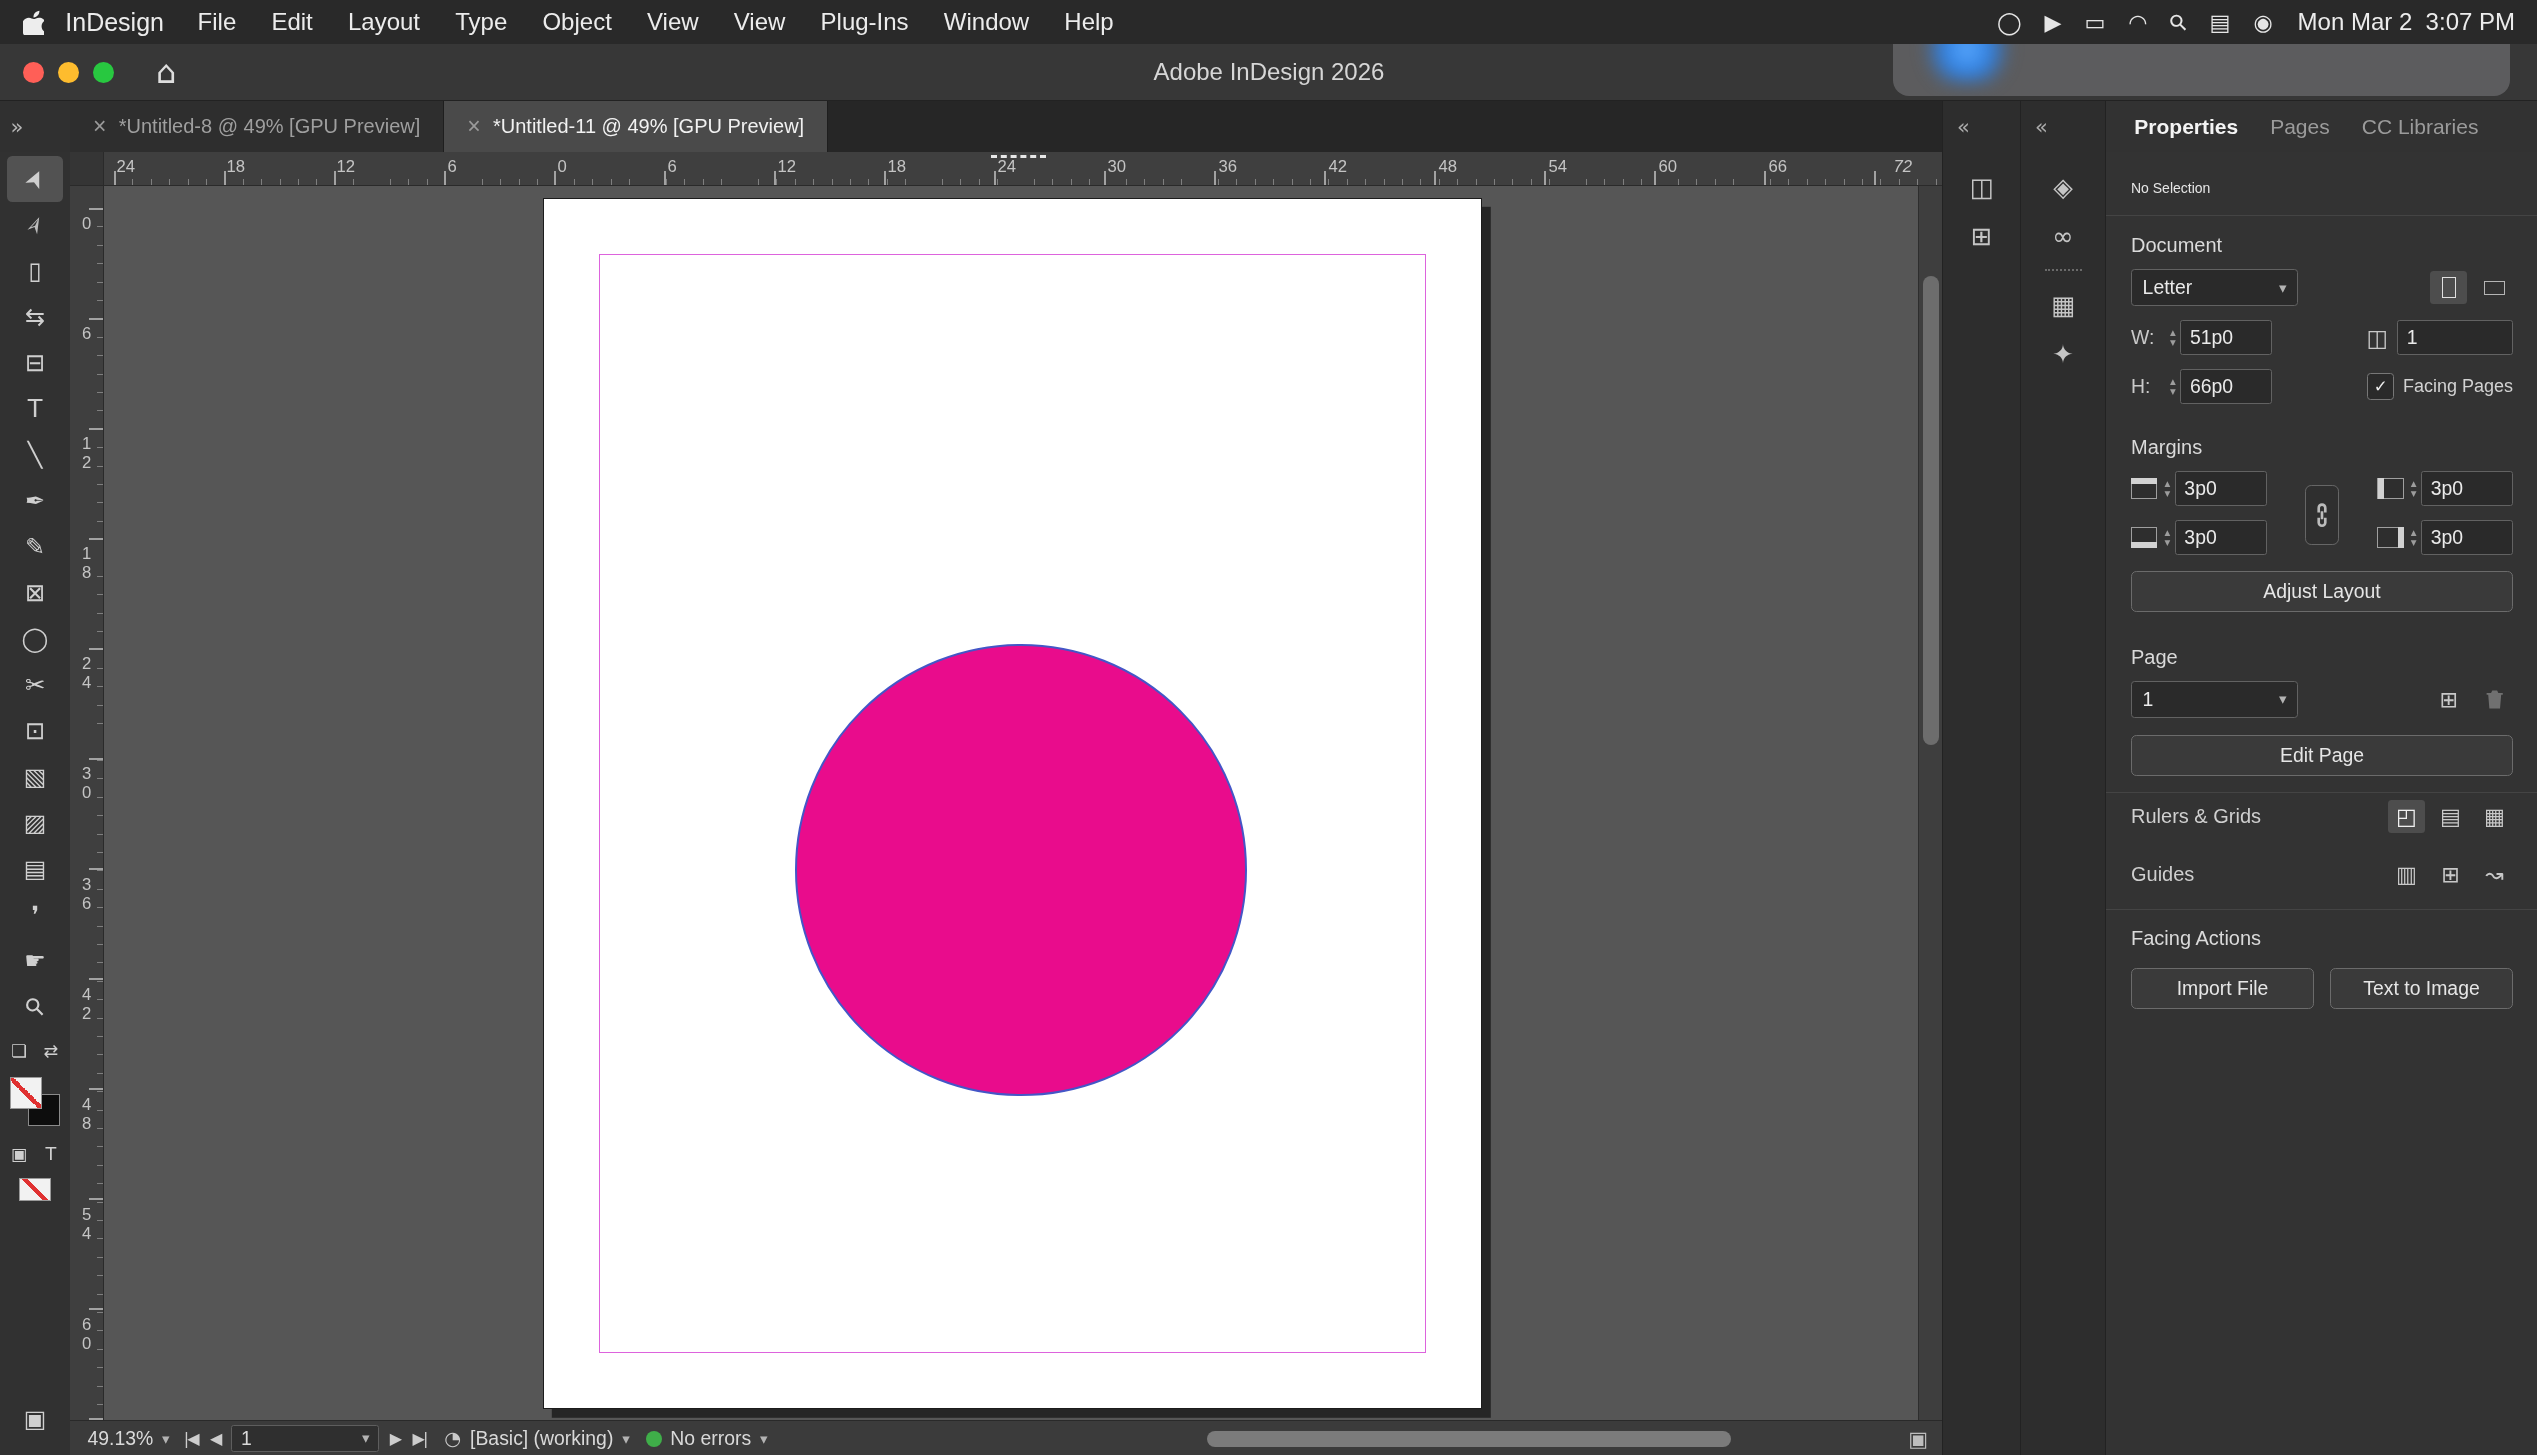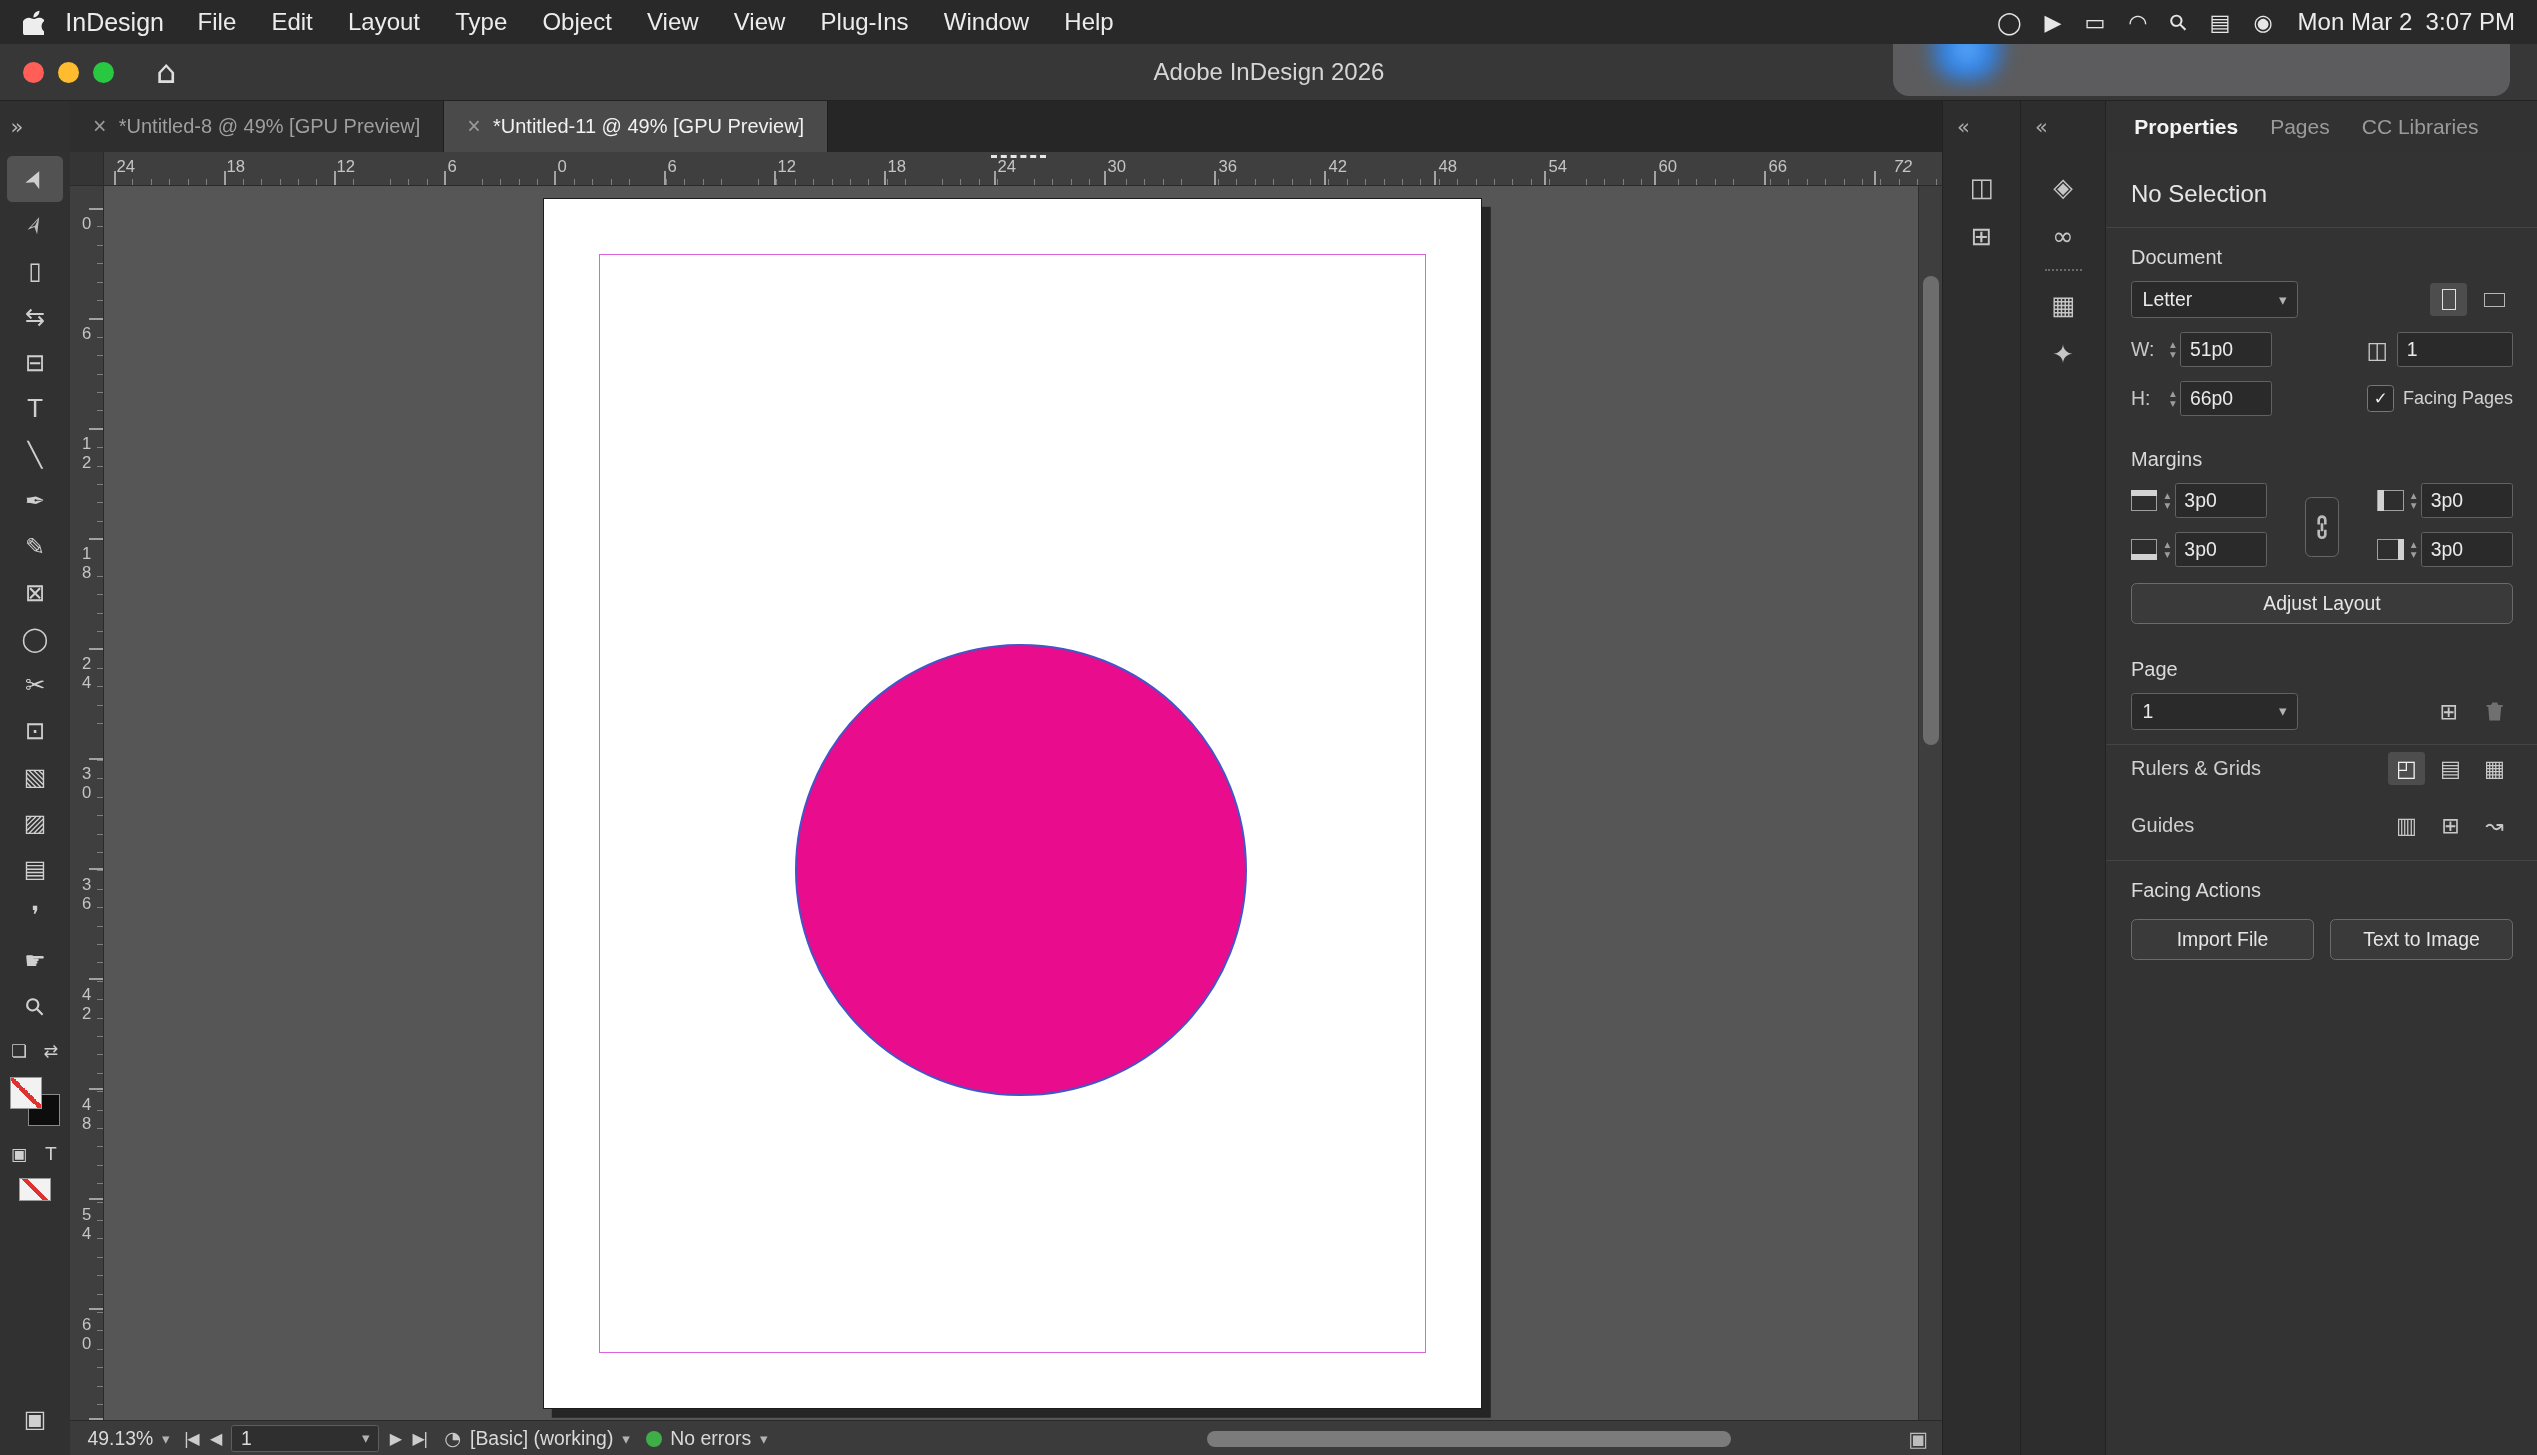--- a/index.html
+++ b/index.html
@@ -132,21 +132,21 @@
     align-items:center;padding-top:10.6px;box-sizing:border-box;}
   .dock.d1{width:78px;} .dock.d2{width:85px;}
   .dock-icons{display:flex;flex-direction:column;align-items:center;}
   .dock-icon{width:53px;height:49px;display:flex;align-items:center;justify-content:center;
     color:#c5c5c5;font-size:25.6px;}
   .dock-sep{width:37px;border-top:2.6px dotted #6a6a6a;margin:8.8px 0;}
 
   
   .props{width:433px;flex:none;background:#333333;border-left:0.9px solid #222;box-sizing:border-box;
     padding:0 25px;display:flex;flex-direction:column;font-size:20px;color:#cfcfcf;}
-  .no-selection{padding:28px 0 19.4px;font-size:24px;color:#e6e6e6;}
+  .no-selection{padding:28px 0 19.4px;font-size:14px;color:#e6e6e6;}
   .hr{border-top:0.9px solid #444;margin:0 -25px;}
   .sec-label{font-size:20px;color:#dadada;margin:17.6px 0 12.3px;}
   .row{display:flex;align-items:center;margin-bottom:14px;}
   .select{width:167px;height:37px;background:#2a2a2a;border:0.9px solid #626262;border-radius:3.5px;
     display:flex;align-items:center;justify-content:space-between;padding:0 10.6px;box-sizing:border-box;
     font-size:19.4px;color:#eaeaea;}
   .f-label{width:39px;font-size:19.4px;color:#c9c9c9;}
   .stepper{display:flex;flex-direction:column;justify-content:center;margin-right:4.4px;color:#9d9d9d;flex:none;}
   .st{font-size:11.5px;line-height:9.7px;}
   .field{width:92px;height:35px;background:#2a2a2a;border:0.9px solid #626262;border-radius:2.6px;
@@ -568,20 +568,21 @@
       </div>
       <div class="row-right">
         <span class="icon-btn" data-name="add-page-button">⊞</span>
         <span class="icon-btn disabled" data-name="delete-page-button">
           <svg width="19.4" height="21" viewBox="0 0 24 26" data-name="trash-icon">
               <path fill="#bbb" d="M4 7h16l-1.4 17H5.4L4 7zm5-5h6l1.5 3H22v2H2V5h5.5L9 2z"></path>
             </svg>
         </span>
       </div>
     </div>
+    <div class="wide-btn" data-name="edit-page-button">Edit Page</div>
     <div class="hr" data-name="divider"></div>
 
     <div class="irow">
       <span data-name="rulers-grids-label">Rulers &amp; Grids</span>
       <div class="igroup">
 
       <span class="icon-btn active" data-name="show-rulers-icon">◰</span>
           <span class="icon-btn" data-name="baseline-grid-icon">▤</span>
           <span class="icon-btn" data-name="document-grid-icon">▦</span>
         </div>

